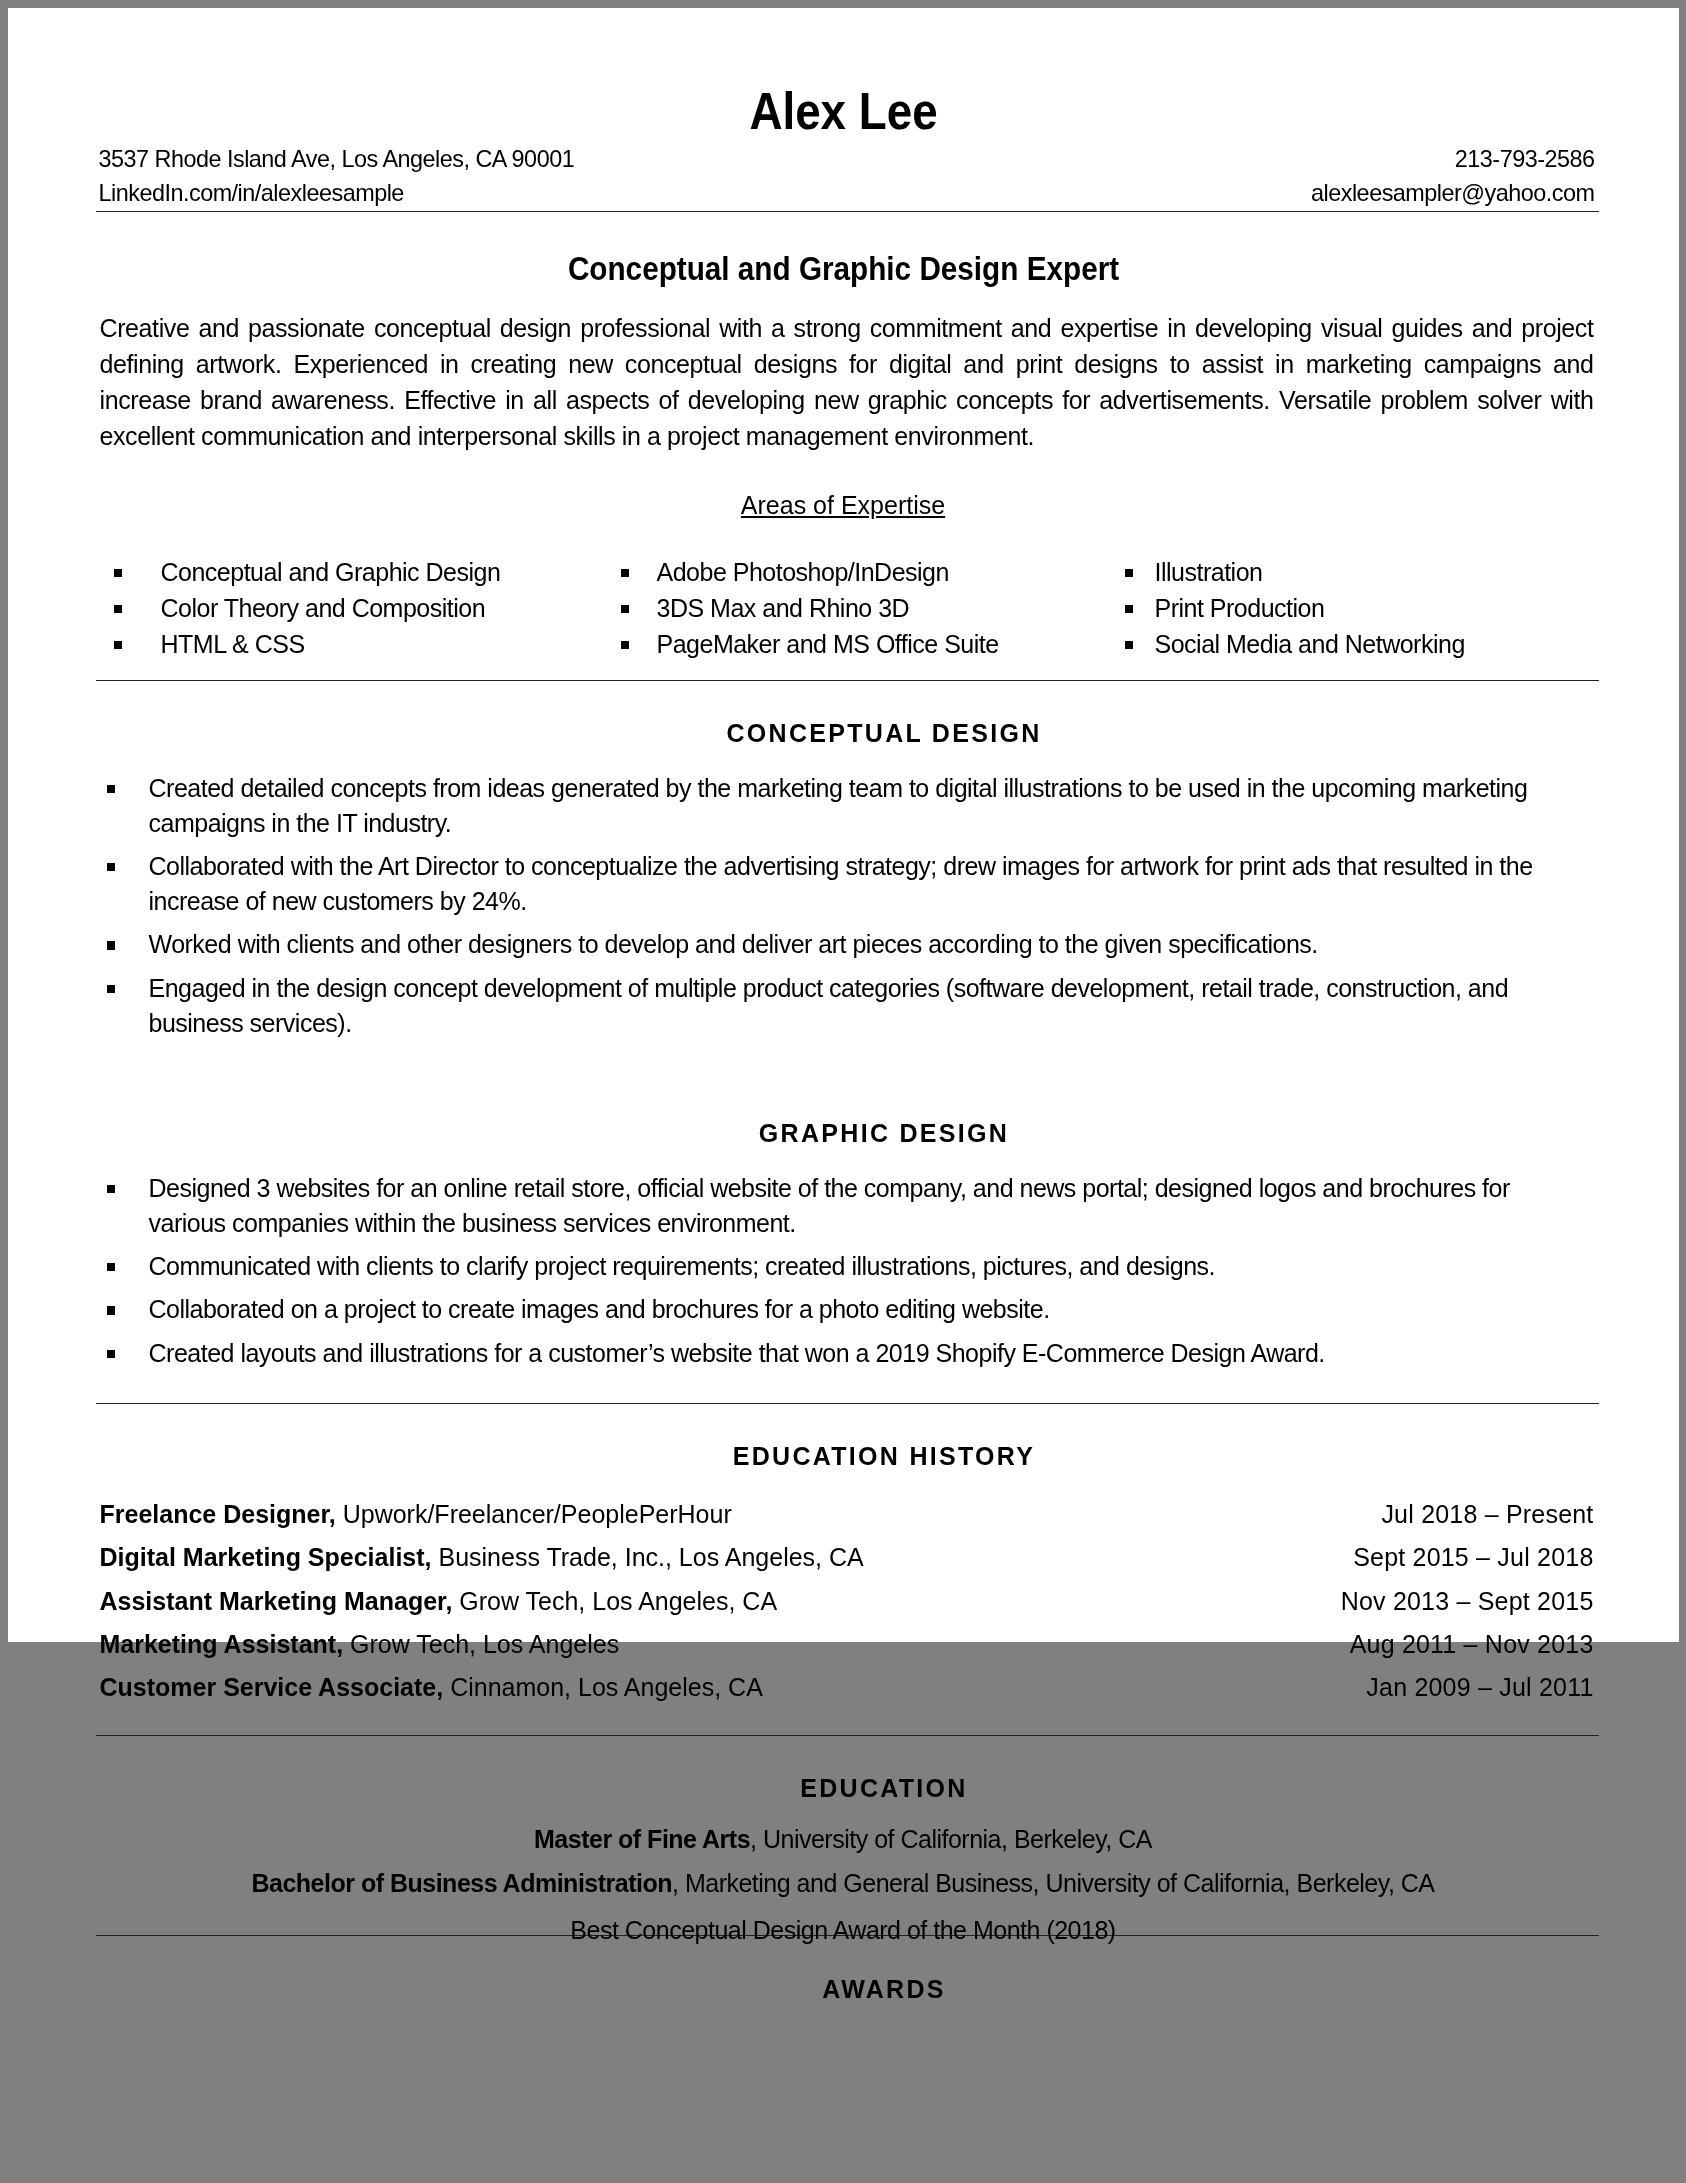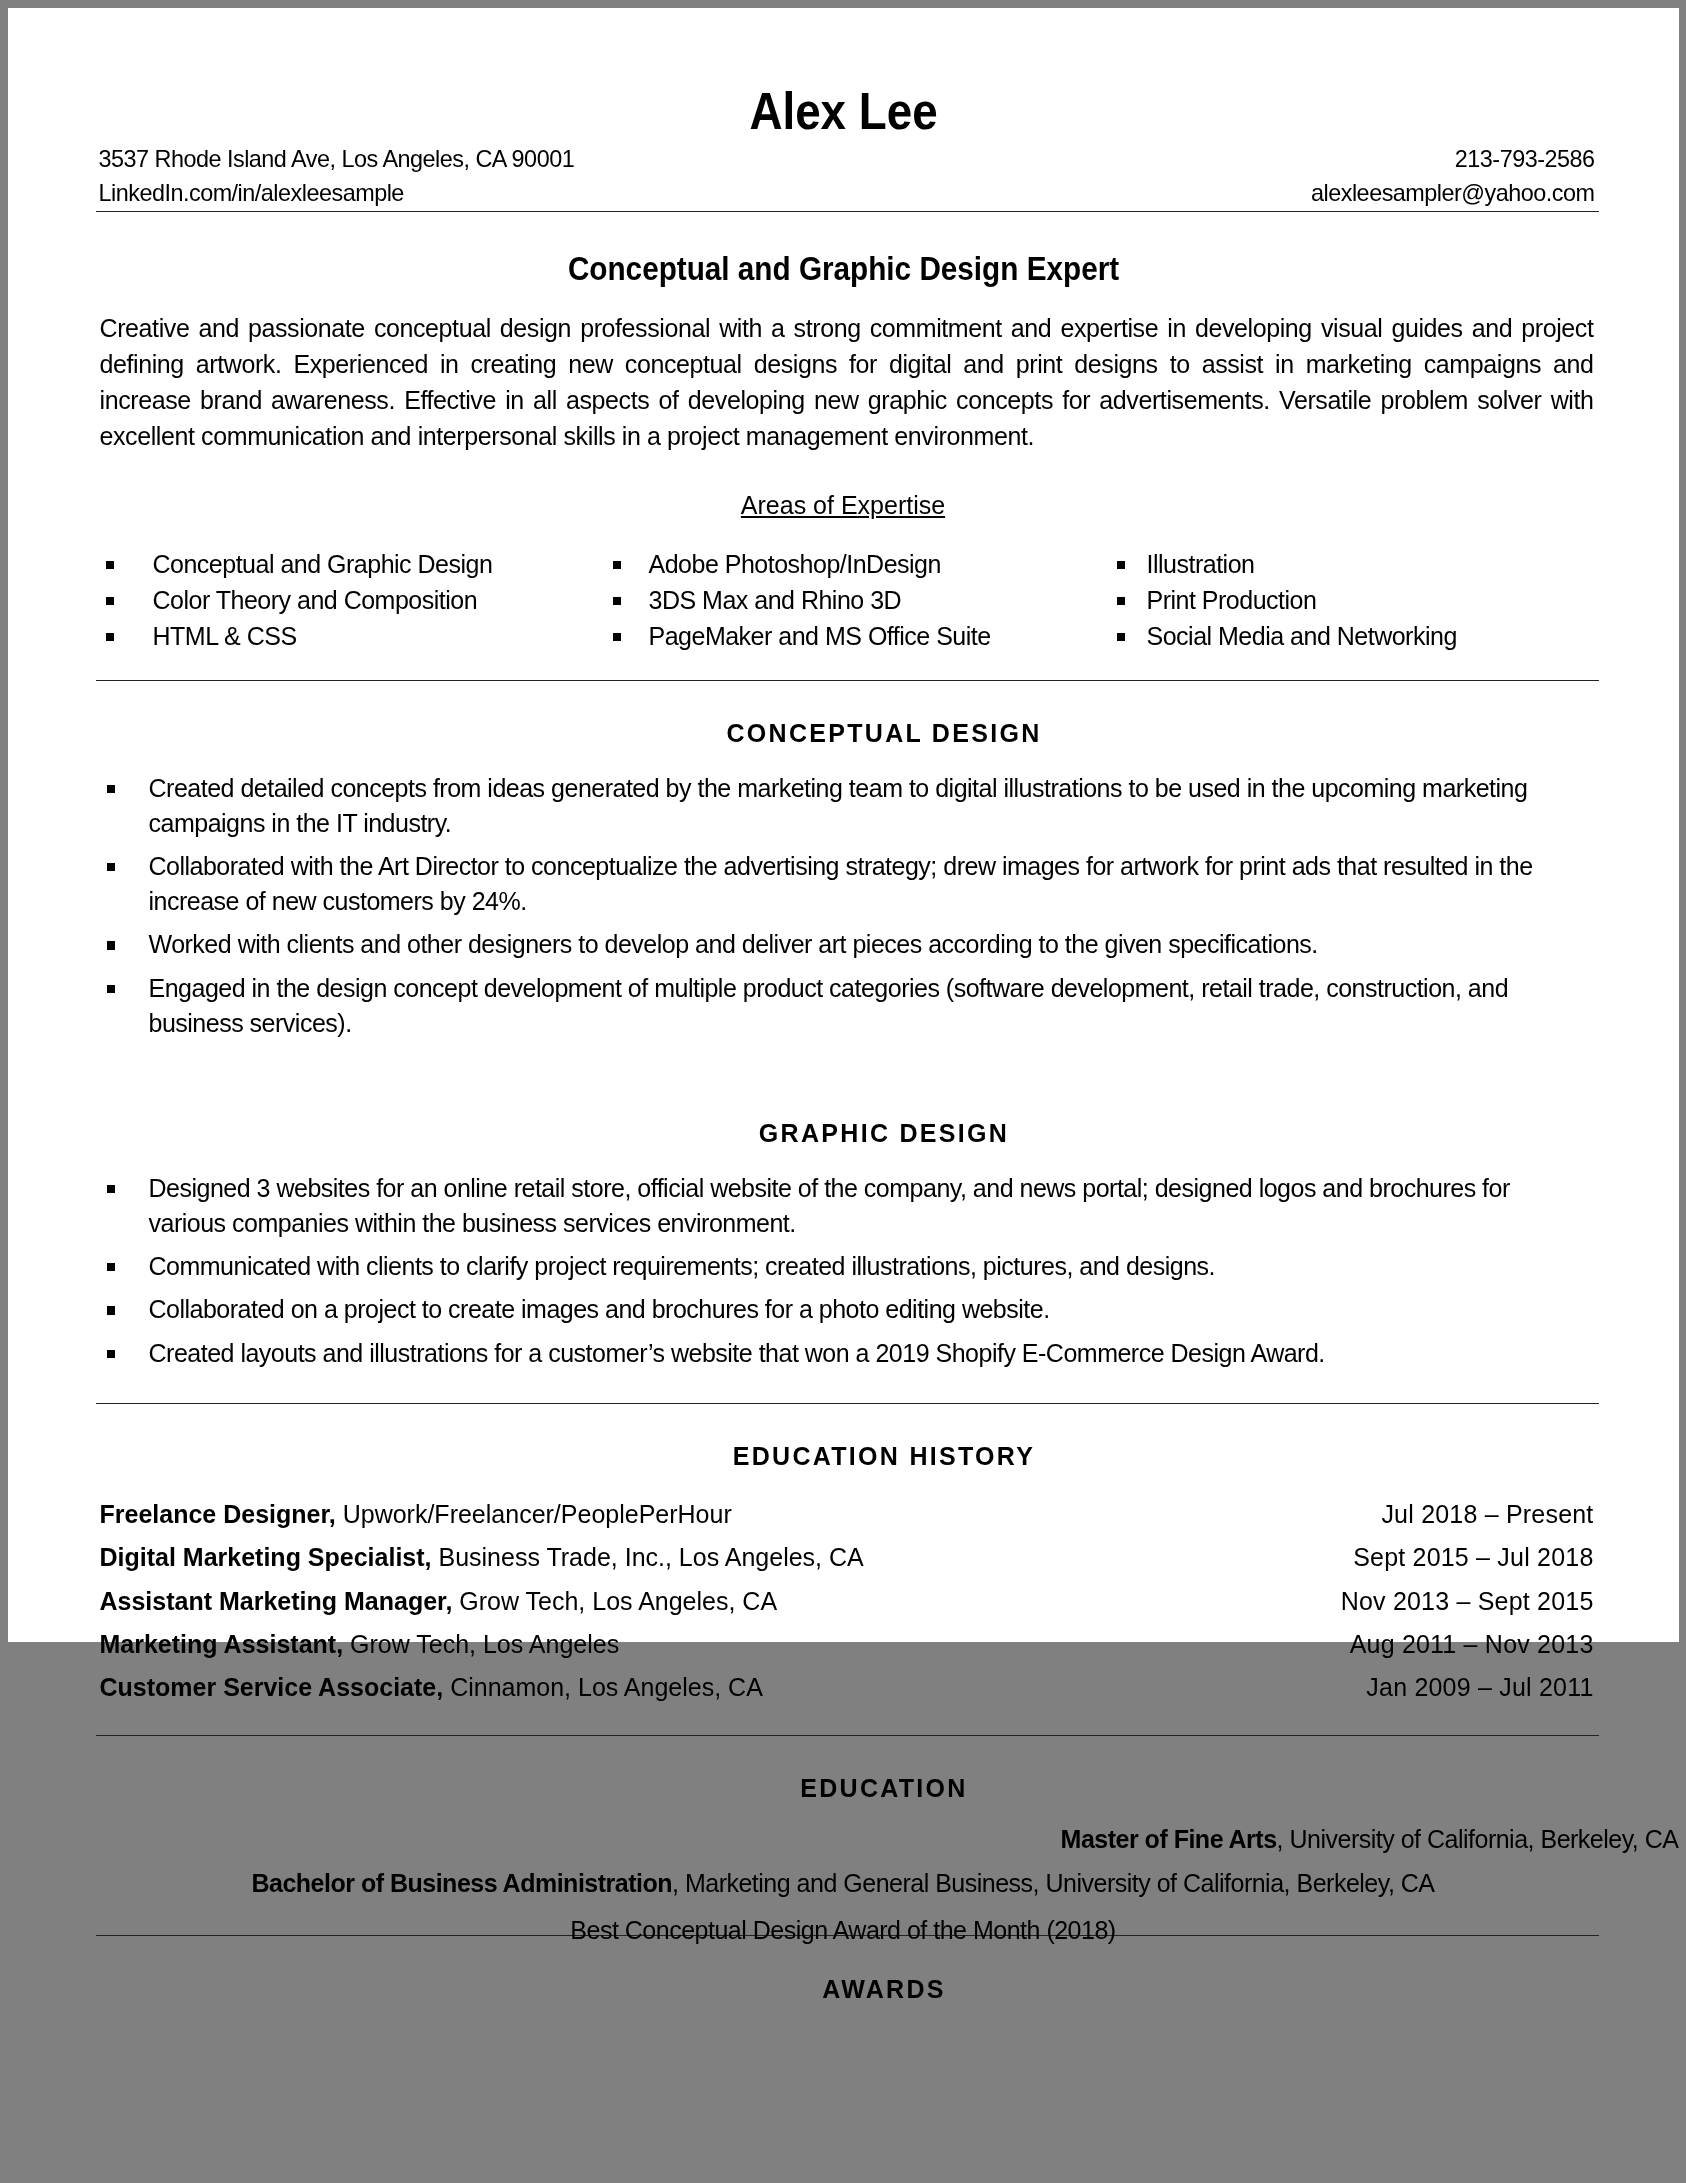--- a/index.html
+++ b/index.html
@@ -35,21 +35,21 @@
   }
   .summary {
     position: absolute; left: 92px; width: 1494px;
     top: 302px; font-size: 25px; line-height: 36px;
     text-align: justify; letter-spacing: -0.4px;
   }
   .expertise-title {
     left: 0; width: 1671px; text-align: center;
     top: 483px; font-size: 25px; text-decoration: underline;
   }
-  .exp-list { position: absolute; top: 534px; list-style: none; margin: 4px; padding: 0; }
+  .exp-list { position: absolute; top: 534px; list-style: none; margin: 12px; padding: 0; }
   .exp-list li { position: relative; height: 36px; line-height: 36px; font-size: 25px; letter-spacing: -0.5px; white-space: nowrap; }
   .sq {
     position: absolute; width: 8.4px; height: 8.4px; background: #000;
   }
   .exp-list .sq { left: -47px; top: 15px; }
   .section-title {
     left: 0; width: 1671px; text-align: center;
     font-size: 25px; font-weight: bold; letter-spacing: 2.3px; padding-left: 41px;
   }
   .bullets { position: absolute; left: 141px; width: 1396px; list-style: none; margin: 0; padding: 0; }
@@ -129,21 +129,21 @@
     <span class="job-title">Marketing Assistant,</span><span> Grow Tech, Los Angeles</span>
     <span class="job-dates">Aug 2011 – Nov 2013</span>
   </div>
   <div class="job-row" style="top:1658px;">
     <span class="job-title">Customer Service Associate,</span><span> Cinnamon, Los Angeles, CA</span>
     <span class="job-dates">Jan 2009 – Jul 2011</span>
   </div>
   <div class="rule" style="top:1727px;"></div>
 
   <div class="abs section-title" style="top:1766px;">EDUCATION</div>
-  <div class="abs edu-row" style="top:1817px;text-align:right;">
+  <div class="abs edu-row" style="top:1817px;">
     <b>Master of Fine Arts</b><span>, University of California, Berkeley, CA</span>
   </div>
   <div class="abs edu-row" style="top:1861px;">
     <b>Bachelor of Business Administration</b><span>, Marketing and General Business, University of California, Berkeley, CA</span>
   </div>
   <div class="rule" style="top:1927px;"></div>
 
   <div class="abs section-title" style="top:1967px;">AWARDS</div>
   <div class="abs edu-row" style="top:1908px;">Best Conceptual Design Award of the Month (2018)</div>
 

